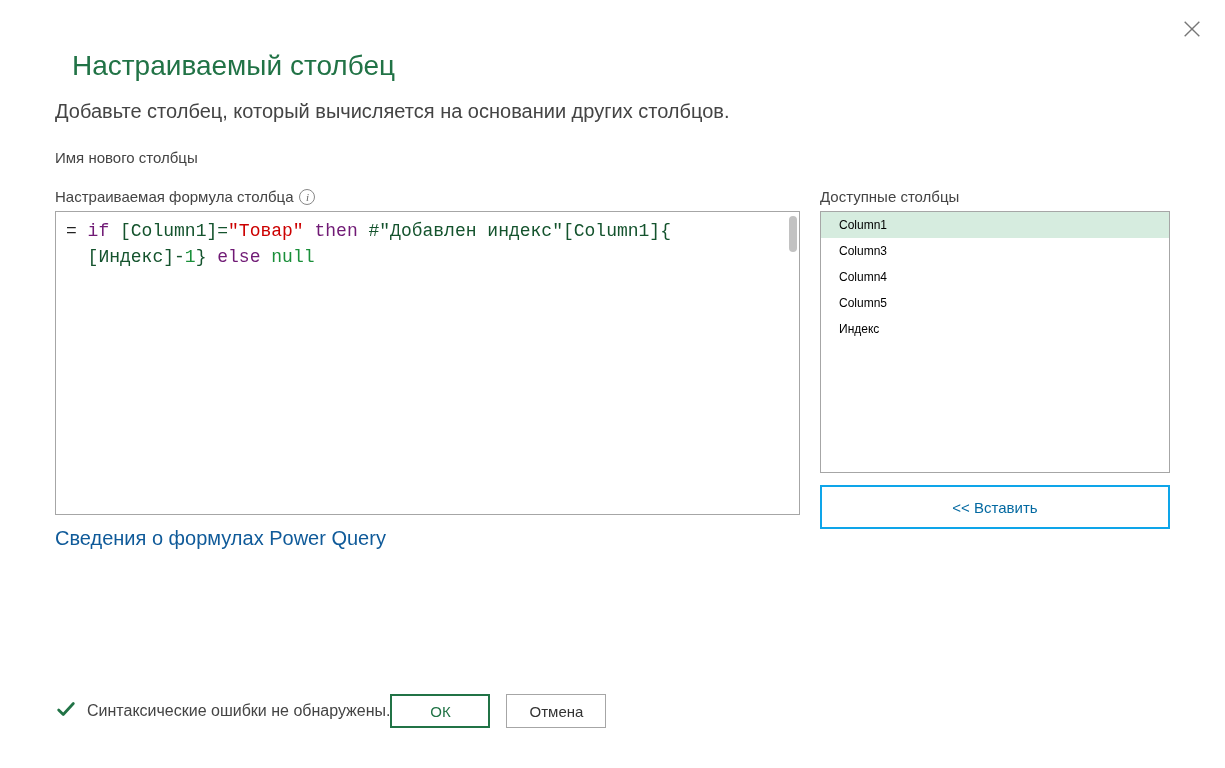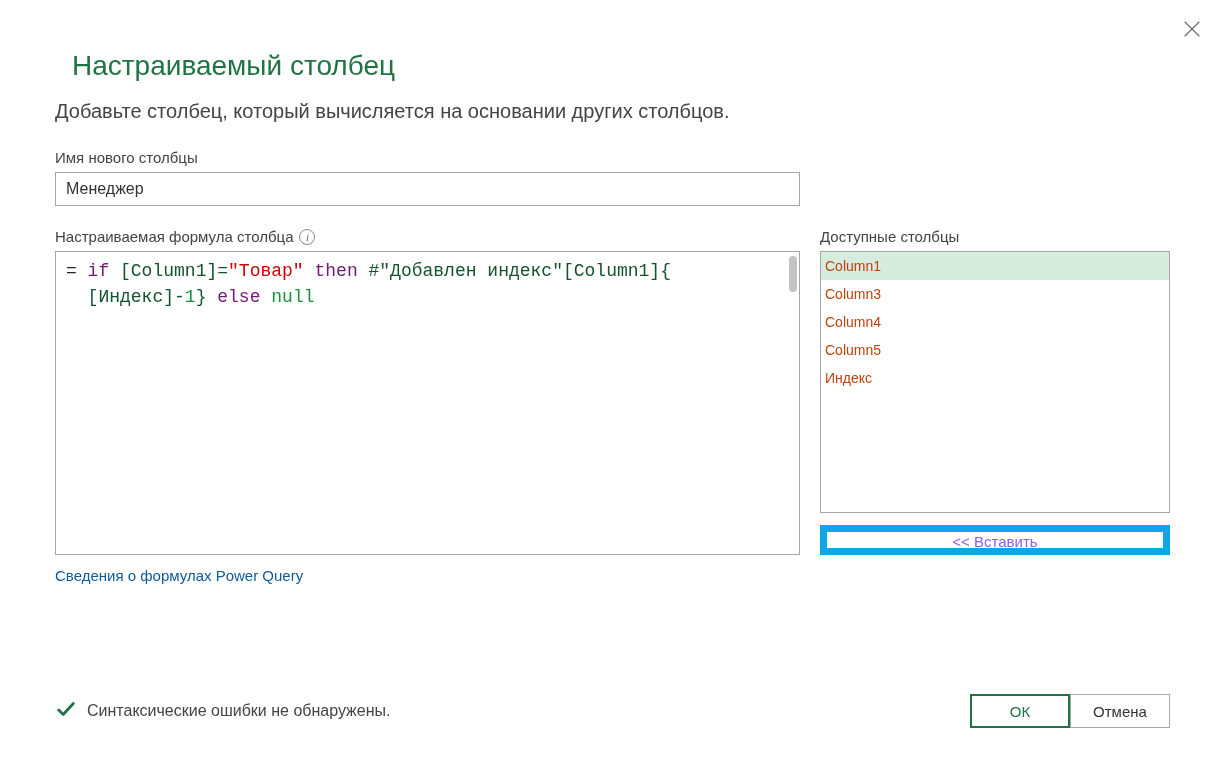--- a/index.html
+++ b/index.html
@@ -95,66 +95,65 @@
   .tok-eq    { color: #222; }
   .tok-kw    { color: #701a75; }
   .tok-str   { color: #cc0000; }
   .tok-num   { color: #1a8f3a; }
   .tok-null  { color: #1a8f3a; }
   .tok-ident { color: #14532d; }
   .pq-link {
     display: inline-block;
     margin-top: 12px;
     color: #0f5a99;
-    font-size: 15px;
+    font-size: 20px;
     cursor: pointer;
   }
   .available-box {
     border: 1px solid #a6a6a6;
     height: 262px;
     overflow: hidden;
   }
   .col-item {
-    padding: 6px 4px;
-    font-size: 14px;
-    color: #c2410c;
+    padding: 6px 18px;
+    font-size: 12px;
+    color: #000000;
     cursor: pointer;
   }
   .col-item.selected {
     background: #d6ecdf;
   }
   .insert-btn {
     margin-top: 12px;
     width: 100%;
-    height: 30px;
-    border: 7px solid #0ea5e9;
+    height: 44px;
+    border: 2px solid #0ea5e9;
     background: #fff;
     font-size: 15px;
-    color: #8b5cf6;
+    color: #0369a1;
     cursor: pointer;
   }
   .footer {
     position: absolute;
     left: 55px; right: 55px; bottom: 40px;
     display: flex;
     align-items: center;
-    justify-content: space-between;
   }
   .status {
     display: flex;
     align-items: center;
     gap: 10px;
     font-size: 16px;
     color: #444;
   }
   .check-icon {
     color: #217346;
   }
   .check-icon svg { width: 22px; height: 22px; }
-  .buttons { display: flex; }
+  .buttons { display: flex; gap: 16px; }
   .btn {
     min-width: 100px;
     height: 34px;
     padding: 0 18px;
     background: #fff;
     border: 1px solid #a6a6a6;
     font-size: 15px;
     color: #333;
     cursor: pointer;
   }
@@ -172,21 +171,20 @@
     <svg viewBox="0 0 24 24" fill="none" stroke-width="1.5">
       <line x1="4" y1="4" x2="20" y2="20"></line>
         <line x1="20" y1="4" x2="4" y2="20"></line>
     </svg>
   </div>
 
   <h1 class="title">Настраиваемый столбец</h1>
   <div class="subtitle">Добавьте столбец, который вычисляется на основании других столбцов.</div>
 
   <div class="field-label">Имя нового столбцы</div>
-  <input class="name-input" type="text" value="Менеджер" style="">
 
   <div class="row-formula-columns">
     <div class="col-formula">
       <div class="field-label">
         <span>Настраиваемая формула столбца</span>
         <span class="info-icon">i</span>
       </div>
       <div class="formula-box" id="formula-box" role="textbox" aria-multiline="true"><span class="tok-eq">= </span><span class="tok-kw">if</span><span class="tok-ident"> [Column1]=</span><span class="tok-str">"Товар"</span><span class="tok-ident"> </span><span class="tok-kw">then</span><span class="tok-ident"> #"Добавлен индекс"[Column1]{
   [Индекс]-</span><span class="tok-num">1</span><span class="tok-ident">} </span><span class="tok-kw">else</span><span class="tok-ident"> </span><span class="tok-null">null</span><div class="scrollbar"></div></div>
       <span class="pq-link">Сведения о формулах Power Query</span>

